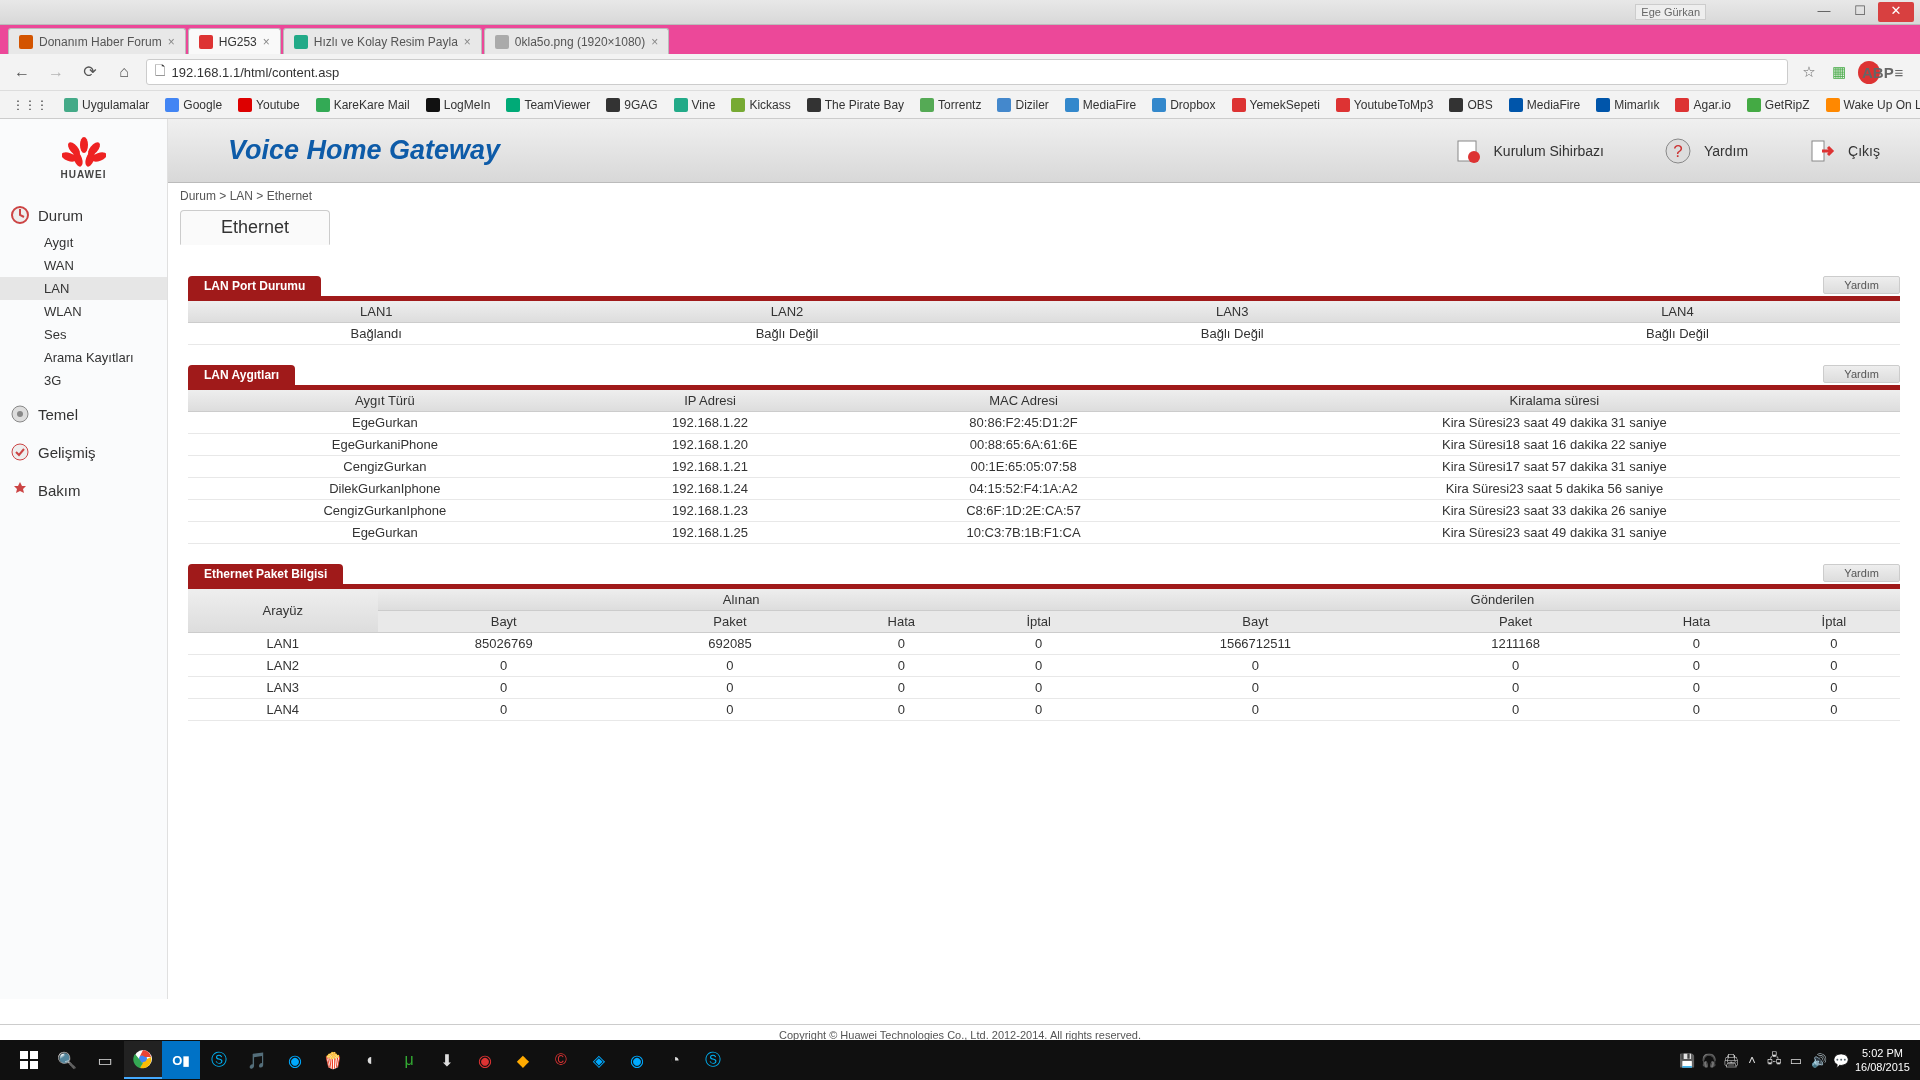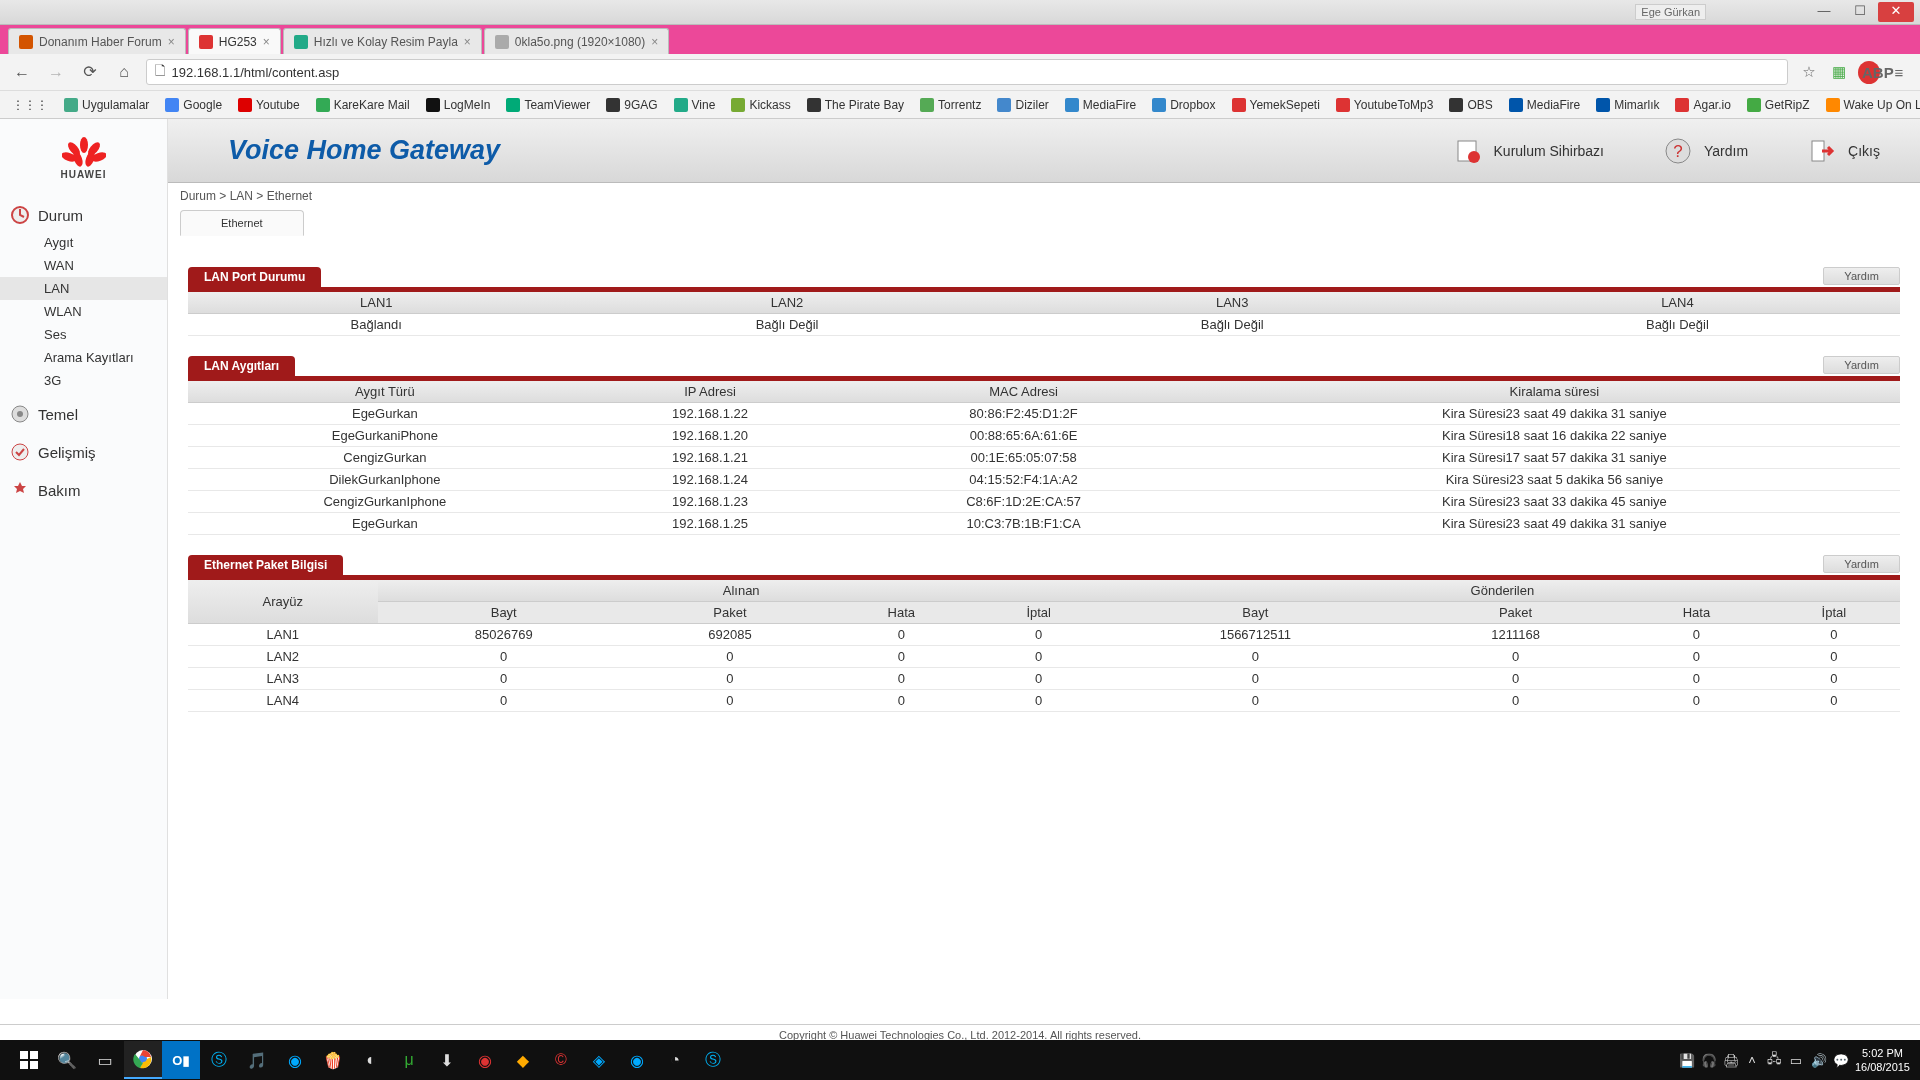--- a/index.html
+++ b/index.html
@@ -46,21 +46,21 @@
 
 .main { flex:1; background:#fff; }
 .router-head { height:64px; background:linear-gradient(#f0f0f0,#d8d8d8); display:flex; align-items:center; padding-left:60px; padding-right:40px; border-bottom:1px solid #bbb; }
 .router-title { font-size:27px; font-weight:bold; color:#0d5ba8; font-style:italic; }
 .head-actions { margin-left:auto; display:flex; align-items:center; gap:60px; }
 .ha { display:flex; align-items:center; gap:12px; font-size:14px; color:#333; }
 .ha .hi { width:28px; height:28px; display:inline-block; }
 
 .crumbs { padding:6px 12px; font-size:12px; color:#555; }
 .inner-tab-row { padding:0 12px; }
-.inner-tab { display:inline-block; padding:6px 40px; border:1px solid #ccc; border-radius:4px 4px 0 0; background:#fafafa; font-size:11px; color:#333; border-bottom-color:#fafafa; position:relative; top:1px; }
+.inner-tab { display:inline-block; padding:6px 40px; border:1px solid #ccc; border-radius:4px 4px 0 0; background:#fafafa; font-size:18px; color:#333; border-bottom-color:#fafafa; position:relative; top:1px; }
 .content { padding:12px 20px 20px 20px; }
 
 .section { margin-top:20px; position:relative; }
 .sec-tab { display:inline-block; background:#a01a1a; color:#fff; font-weight:bold; font-size:12px; padding:3px 16px; border-radius:4px 4px 0 0; }
 .sec-help { position:absolute; right:0; top:0; background:linear-gradient(#eee,#ddd); border:1px solid #ccc; font-size:11px; color:#555; padding:2px 20px; border-radius:2px; }
 .redbar { height:5px; background:#a01a1a; }
 
 table { width:100%; border-collapse:collapse; font-size:13px; color:#333; }
 th { background:linear-gradient(#eee,#ddd); font-weight:normal; padding:3px 6px; text-align:center; border-bottom:1px solid #ccc; }
 td { padding:3px 6px; text-align:center; border-bottom:1px solid #e8e8e8; }
@@ -387,21 +387,21 @@
               <tr>
                 <td>DilekGurkanIphone</td>
                 <td>192.168.1.24</td>
                 <td>04:15:52:F4:1A:A2</td>
                 <td>Kira Süresi23 saat 5 dakika 56 saniye</td>
               </tr>
               <tr>
                 <td>CengizGurkanIphone</td>
                 <td>192.168.1.23</td>
                 <td>C8:6F:1D:2E:CA:57</td>
-                <td>Kira Süresi23 saat 33 dakika 45 saniye</td>
+                <td>Kira Süresi23 saat 33 dakika 26 saniye</td>
               </tr>
               <tr>
                 <td>EgeGurkan</td>
                 <td>192.168.1.25</td>
                 <td>10:C3:7B:1B:F1:CA</td>
                 <td>Kira Süresi23 saat 49 dakika 31 saniye</td>
               </tr>
             </tbody>
         </table>
       </div>

